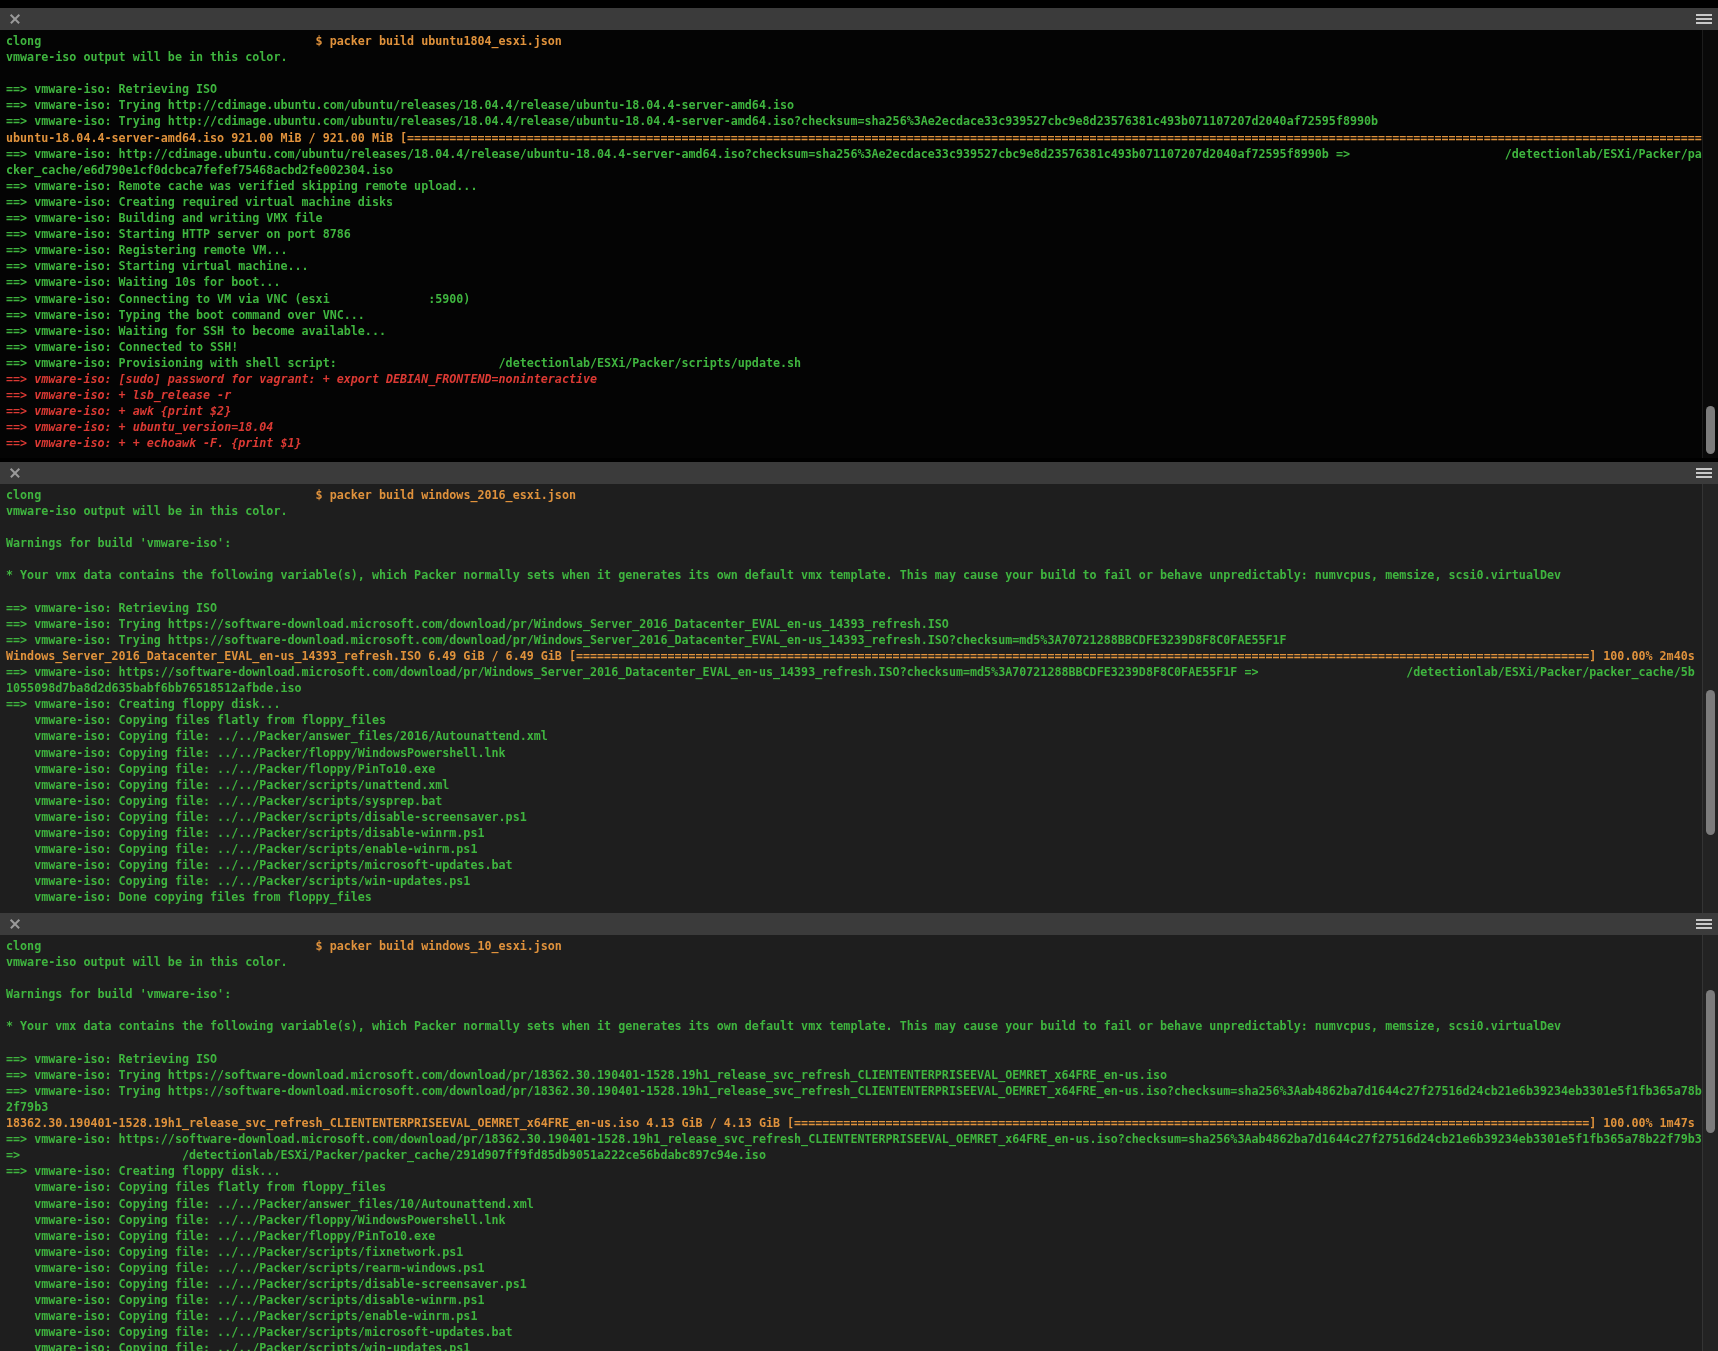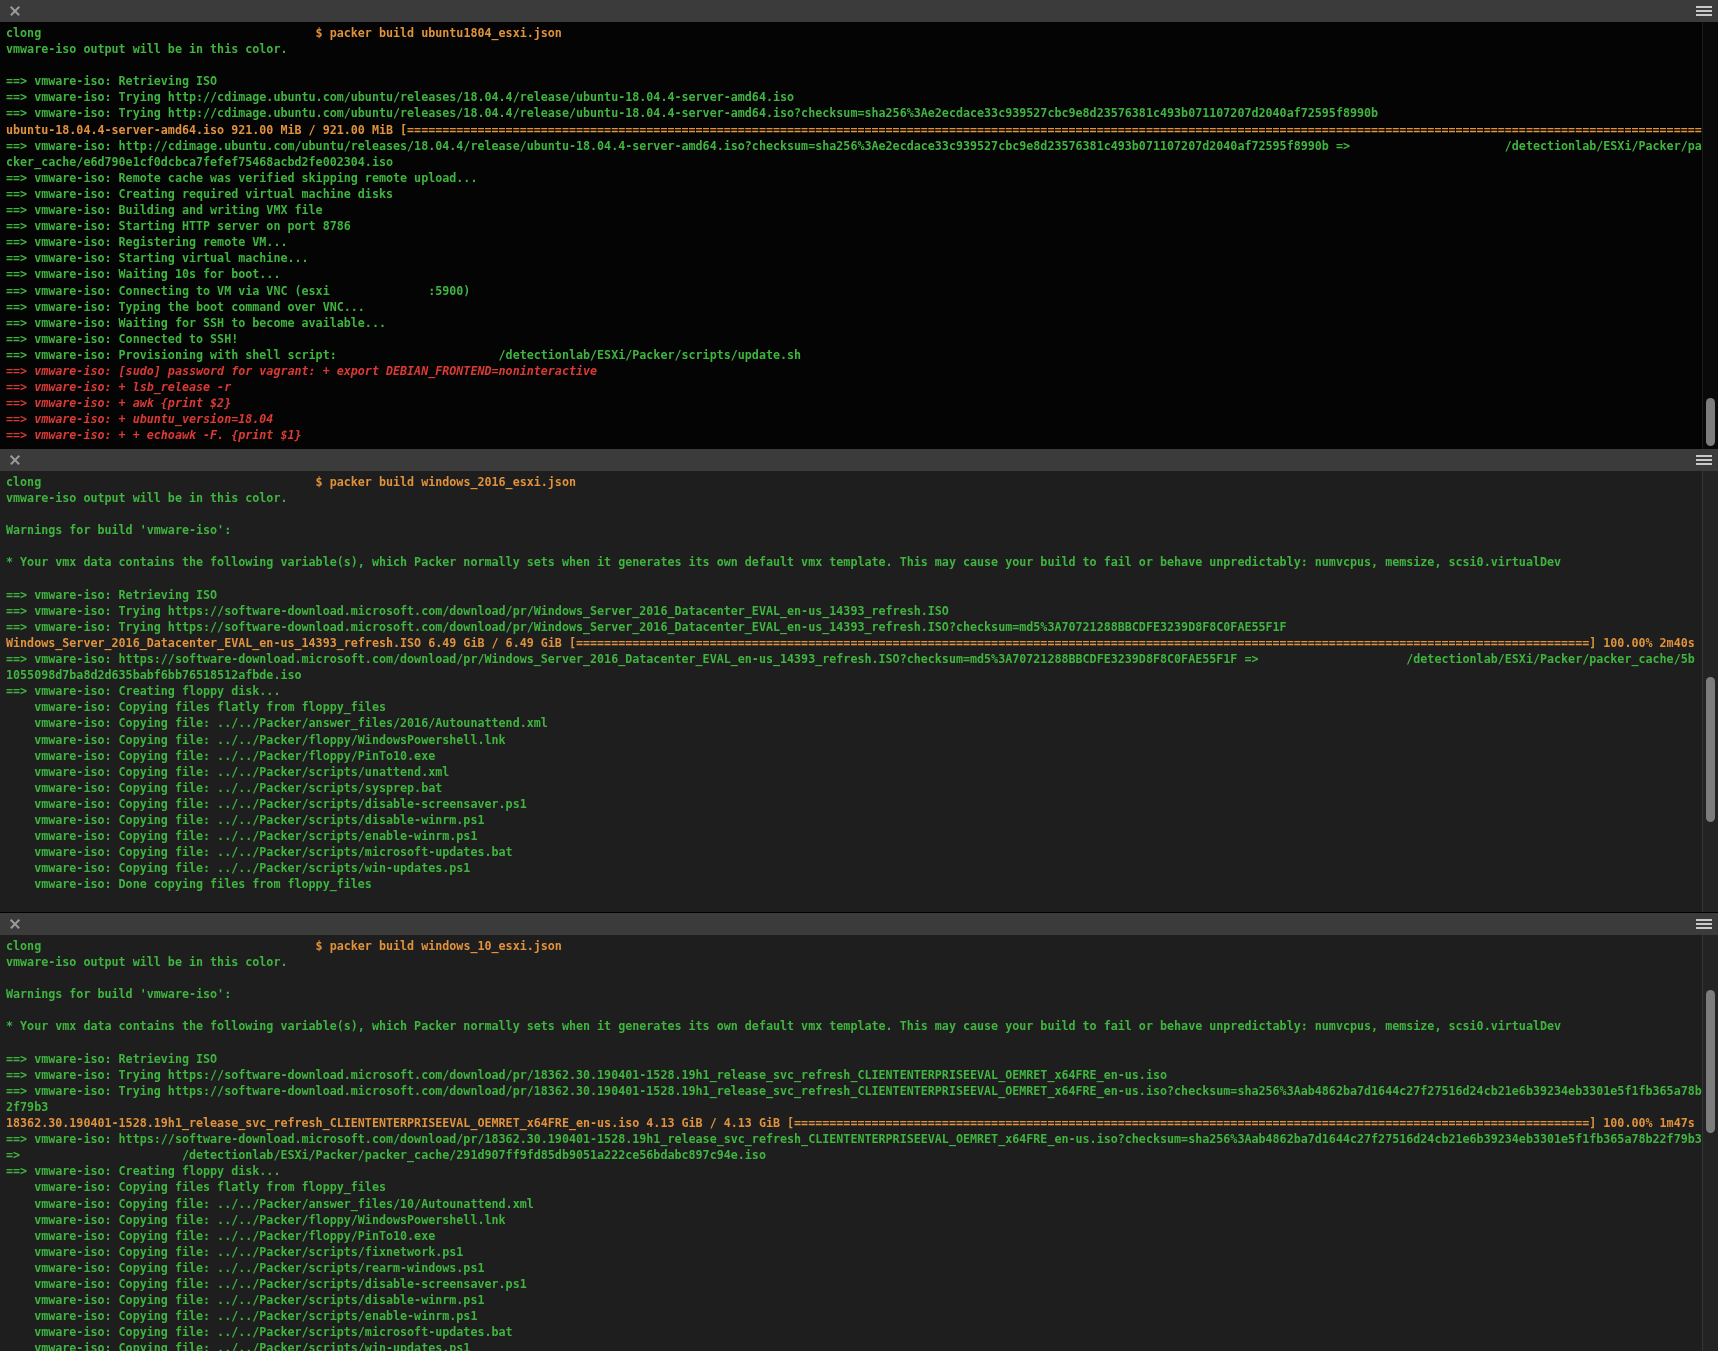--- a/index.html
+++ b/index.html
@@ -22,22 +22,22 @@
     box-shadow:0 4px 0 var(--menu_icon),0 8px 0 var(--menu_icon);}
   .content{position:absolute;left:0;right:16px;top:22px;bottom:0;padding:3px 0 0 6px;
     white-space:pre;overflow:hidden;font-size:11.7px;font-weight:700;}
   .line{height:16.1px;line-height:16.1px;white-space:pre;}
   .c-g{color:var(--green);}
   .c-o{color:var(--orange);}
   .c-r{color:var(--red);font-style:italic;}
   .scrollbar{position:absolute;right:0;top:22px;bottom:0;width:16px;
     background:rgba(255,255,255,0.025);border-left:1px solid rgba(255,255,255,0.08);}
   .thumb{position:absolute;left:3px;width:9px;border-radius:5px;background:var(--thumb);}
-  #pane-1{top:0;height:450px;background:var(--pane1_bg);}
-  #pane-2{top:449px;height:463px;background:var(--pane_bg);}
+  #pane-1{top:8px;height:450px;background:var(--pane1_bg);}
+  #pane-2{top:462px;height:463px;background:var(--pane_bg);}
   #pane-3{top:913px;height:438px;background:var(--pane_bg);}
   #pane-1 .thumb{top:376px;height:48px;}
   #pane-2 .thumb{top:206px;height:145px;}
   #pane-3 .thumb{top:55px;height:143px;}
 </style>
 </head>
 <body>
 
 <section class="pane" id="pane-1">
   <div class="titlebar">

